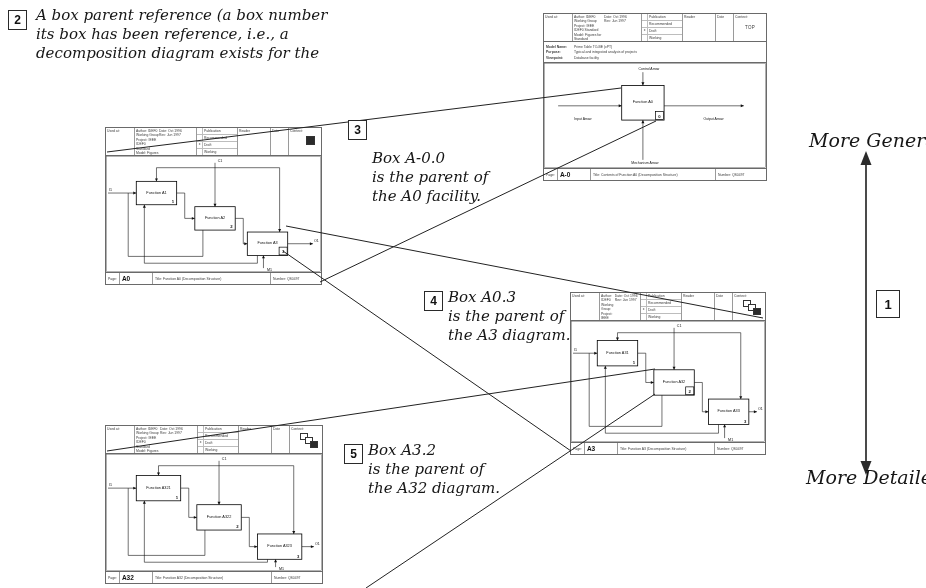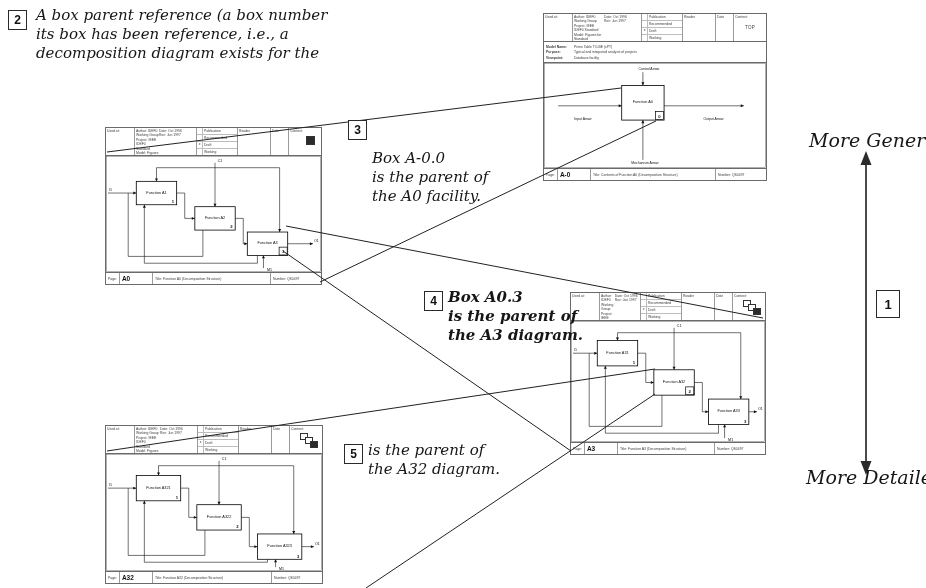--- a/index.html
+++ b/index.html
@@ -63,28 +63,29 @@
   </div>
 
   <div class="numbox" style="left:348px;top:120px;width:17px;height:18px;">3</div>
   <div class="note-text" style="left:372px;top:117px;width:180px;margin-top:32px;">
     <div>Box A-0.0</div>
     <div>is the parent of</div>
     <div>the A0 facility.</div>
   </div>
 
   <div class="numbox" style="left:424px;top:291px;width:17px;height:18px;">4</div>
-  <div class="note-text" style="left:448px;top:288px;width:180px;font-weight:bold;">
+  <div class="note-text" style="left:448px;top:288px;width:180px;">
     <div>Box A0.3</div>
     <div>is the parent of</div>
     <div>the A3 diagram.</div>
   </div>
 
   <div class="numbox" style="left:344px;top:444px;width:17px;height:18px;">5</div>
   <div class="note-text" style="left:368px;top:441px;width:180px;">
+    <div>Box A3.2</div>
     <div>is the parent of</div>
     <div>the A32 diagram.</div>
   </div>
 
   <div class="scale-label" style="left:809px;top:129px;">More General</div>
   <div class="scale-label" style="left:806px;top:466px;">More Detailed</div>
   <div class="numbox" style="left:876px;top:290px;width:22px;height:26px;font-size:13px;">1</div>
 
   <div class="sheet" id="sheet-aminus0">
   <div class="s-hdr">

